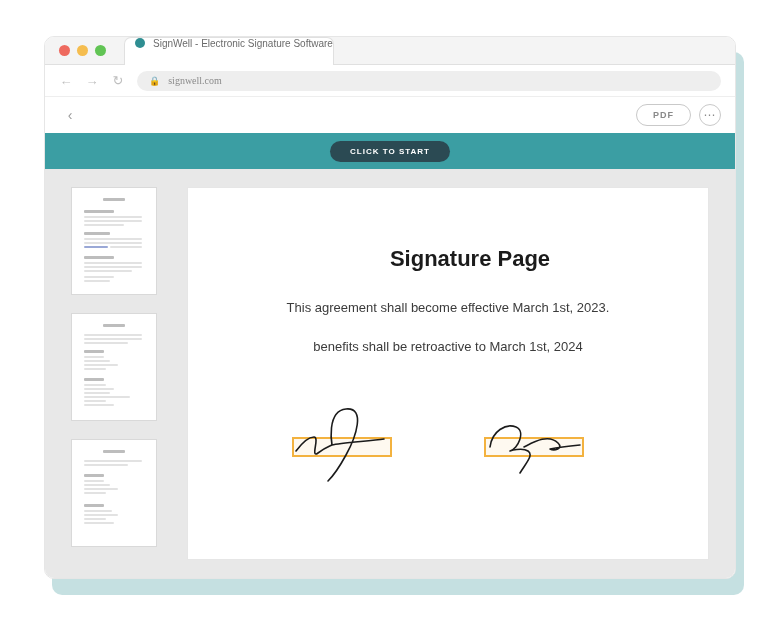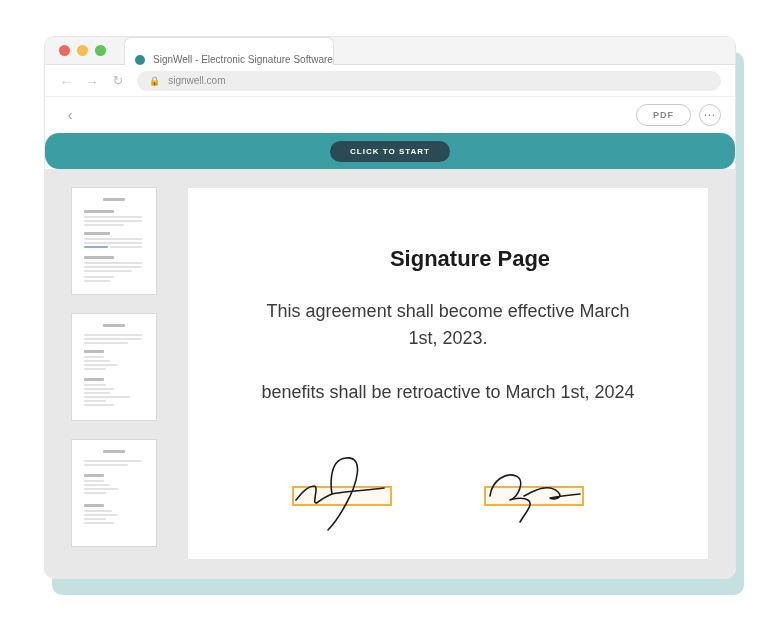--- a/index.html
+++ b/index.html
@@ -34,21 +34,21 @@
   .tl-red { background: #ee6a5f; }
   .tl-yellow { background: #f5bd4f; }
   .tl-green { background: #61c454; }
   .tabstrip {
     display: flex; align-items: center;
     padding-left: 18px;
   }
   .tab {
     background: #fff;
     height: 28px;
-    display: flex; align-items: flex-end;
+    display: flex; align-items: flex-start;
     padding: 0 14px 0 10px;
     gap: 8px;
     border-top-left-radius: 7px;
     border-top-right-radius: 7px;
     border: 1px solid #e0e0e0;
     border-bottom: none;
     font-size: 10px;
     color: #6b6b6b;
     max-width: 210px;
     overflow: hidden;
@@ -75,21 +75,21 @@
     flex: 1;
     background: #eeeeee;
     border-radius: 14px;
     height: 20px;
     display: flex;
     align-items: center;
     padding: 0 12px;
     gap: 8px;
   }
   .lock-icon { font-size: 9px; color: #888; }
-  .addr-text { font-size: 10px; color: #8a8a8a; }
+  .addr-text { font-size: 10px; color: #8a8a8a; font-family: Liberation Serif, serif; }
 
   .toolbar {
     height: 36px;
     background: #fff;
     display: flex;
     align-items: center;
     padding: 0 14px;
     gap: 8px;
   }
   .tool-back {
@@ -114,21 +114,21 @@
     border: 1px solid #c9c9c9;
     border-radius: 50%;
     display: flex; align-items: center; justify-content: center;
     font-size: 12px; color: #8a8a8a;
     letter-spacing: 1px;
   }
 
   .banner {
     height: 36px;
     background: #3b9ea3;
-    display: flex; align-items: center; justify-content: center; border-radius: 14px;
+    display: flex; align-items: center; justify-content: center;
   }
   .banner-btn {
     background: #2b4a53;
     color: #fff;
     border-radius: 14px;
     font-size: 8px;
     letter-spacing: 1px;
     font-weight: 600;
     padding: 6px 20px;
   }
@@ -176,21 +176,21 @@
     align-items: center;
   }
   .page-title {
     font-size: 22px;
     font-weight: 700;
     color: #1b1b1b;
     margin-bottom: 26px;
     margin-left: 44px;
   }
   .page-body {
-    font-size: 18px;
+    font-size: 13px;
     color: #3b3b3b;
     text-align: center;
     line-height: 1.5;
     max-width: 380px;
   }
   .sig-row {
     margin-top: 54px;
     display: flex;
     justify-content: center;
     gap: 72px;

